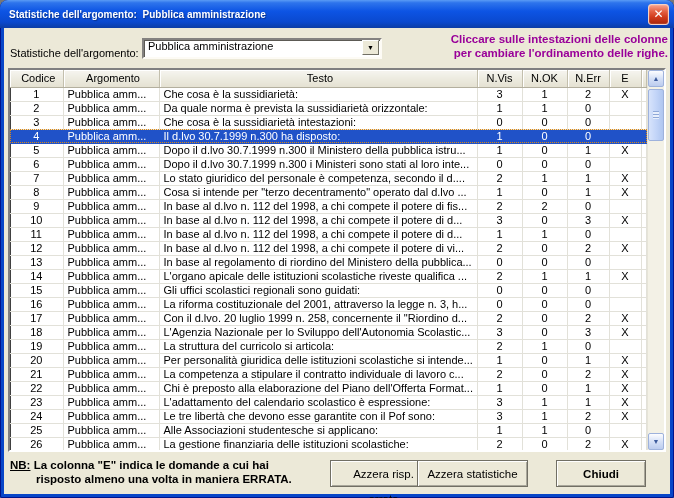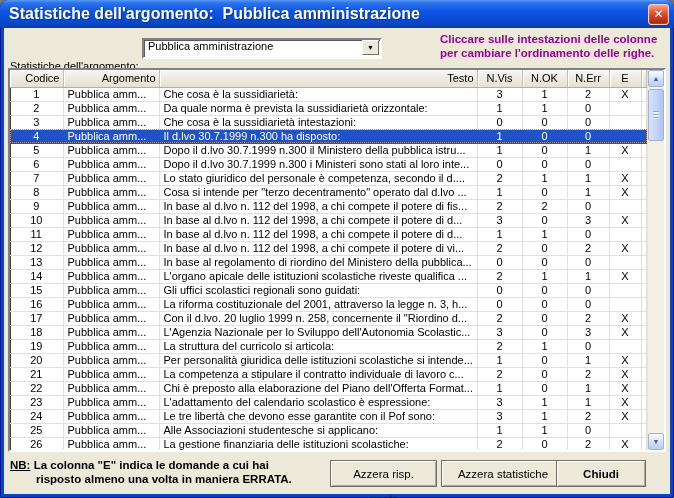--- a/index.html
+++ b/index.html
@@ -9,64 +9,64 @@
     border-radius:8px 8px 2px 2px;overflow:hidden;
     background:#0846C8;
     font-family:"Liberation Sans","DejaVu Sans",sans-serif;
     box-shadow:0 0 0 1px #00138C inset;
   }
   .titlebar{
     position:absolute;top:0;left:0;right:0;height:28px;
     background:linear-gradient(180deg,#5A9BF5 0%,#2E74EC 10%,#0D54E4 40%,#0A49CF 78%,#0C3DA5 100%);
     display:flex;align-items:center;padding:0 5px 0 9px;
   }
-  .title{color:#fff;font-weight:bold;font-size:16px;text-shadow:1px 1px 1px #09338F;flex:1;white-space:pre;}
+  .title{color:#fff;font-weight:bold;font-size:10px;text-shadow:1px 1px 1px #09338F;flex:1;white-space:pre;}
   .close-btn{
     width:21px;height:21px;border-radius:3px;border:1px solid #F6D1C3;
     background:linear-gradient(180deg,#F7A38F 0%,#E35F41 35%,#D03A1B 65%,#A8260B 100%);
     color:#fff;font-weight:bold;font-size:12px;line-height:19px;text-align:center;
     box-shadow:inset 0 0 1px #fff;cursor:default;
   }
   .content{
     position:absolute;top:28px;left:4px;right:4px;bottom:4px;background:#ECE9D8;
     font-size:11px;color:#000;
   }
-  .combo-label{position:absolute;left:6px;top:32px;}
+  .combo-label{position:absolute;left:6px;top:19px;}
   .combo{
     position:absolute;left:138px;top:10px;width:240px;height:21px;background:#fff;
     border:2px solid;border-color:#848280 #FDFBF5 #FDFBF5 #848280;
     box-shadow:inset 1px 1px 0 #5C5A55;
     display:flex;
   }
   .combo-value{flex:1;padding-left:4px;white-space:nowrap;overflow:hidden;}
   .combo-btn{
     width:17px;height:15px;margin-right:1px;background:#ECE9D8;
     border:1px solid;border-color:#FFFFFF #716F64 #716F64 #FFFFFF;
     font-size:7px;color:#000;text-align:center;line-height:13px;
   }
   .hint{
-    position:absolute;left:436px;top:4px;width:228px;text-align:left;
+    position:absolute;left:436px;top:4px;width:228px;text-align:right;
     color:#990099;font-weight:bold;font-size:11.5px;line-height:14px;
   }
   .panel{
     position:absolute;left:4px;top:40px;width:658px;height:384px;background:#fff;
     border:2px solid;border-color:#808080 #FFFFFF #FFFFFF #808080;
     box-shadow:inset 1px 1px 0 #404040;
     display:flex;
   }
   .grid{flex:1;overflow:hidden;}
   table{border-collapse:collapse;table-layout:fixed;width:100%;}
   th{
     height:17px;font-size:11px;font-weight:normal;
     background:linear-gradient(180deg,#F6F5F0 0%,#EBE9DD 60%,#E4E1D2 100%);
     border-right:1px solid #C3BFAD;border-bottom:1px solid #B3AF9E;
     box-shadow:inset 1px 1px 0 #FFFFFF;
     white-space:nowrap;overflow:hidden;padding:0 3px;cursor:default;
   }
-  th.l{text-align:right;padding-left:7px;}
+  th.l{text-align:center;padding-left:7px;}
   td{
     height:14px;font-size:11px;line-height:13px;
     border-right:1px solid #E2E1D9;border-bottom:1px solid #E2E1D9;
     white-space:nowrap;overflow:hidden;padding:0 3px;cursor:default;
   }
   td.c{text-align:center;}
   td.l{text-align:left;padding-left:4px;}
   tr.selected td{background:#2052C8;color:#fff;border-color:#2052C8;}
   tr.selected{outline:1px dotted #DD8A16;outline-offset:-1px;}
   .vscroll{
@@ -94,21 +94,21 @@
   .note .nb{text-decoration:underline;}
   .note .ind{padding-left:26px;}
   .btn{
     position:absolute;top:432px;height:27px;background:#ECE9D8;
     border:1px solid #716F64;
     box-shadow:inset 1px 1px 0 #FFFFFF,inset -1px -1px 0 #A9A79B;
     font-family:"Liberation Sans","DejaVu Sans",sans-serif;
     font-size:11.5px;text-align:center;line-height:25px;cursor:default;
   }
   .btn-reset-err{left:326px;width:107px;}
-  .btn-reset-stats{left:437px;width:124px;}
+  .btn-reset-stats{left:413px;width:111px;}
   .btn-close{left:552px;width:90px;font-weight:bold;}
 </style>
 </head>
 <body>
 
 <div class="window">
 
   <div class="titlebar">
     <span class="title">Statistiche dell'argomento:  Pubblica amministrazione</span>
     <span class="close-btn"><span>✕</span></span>

